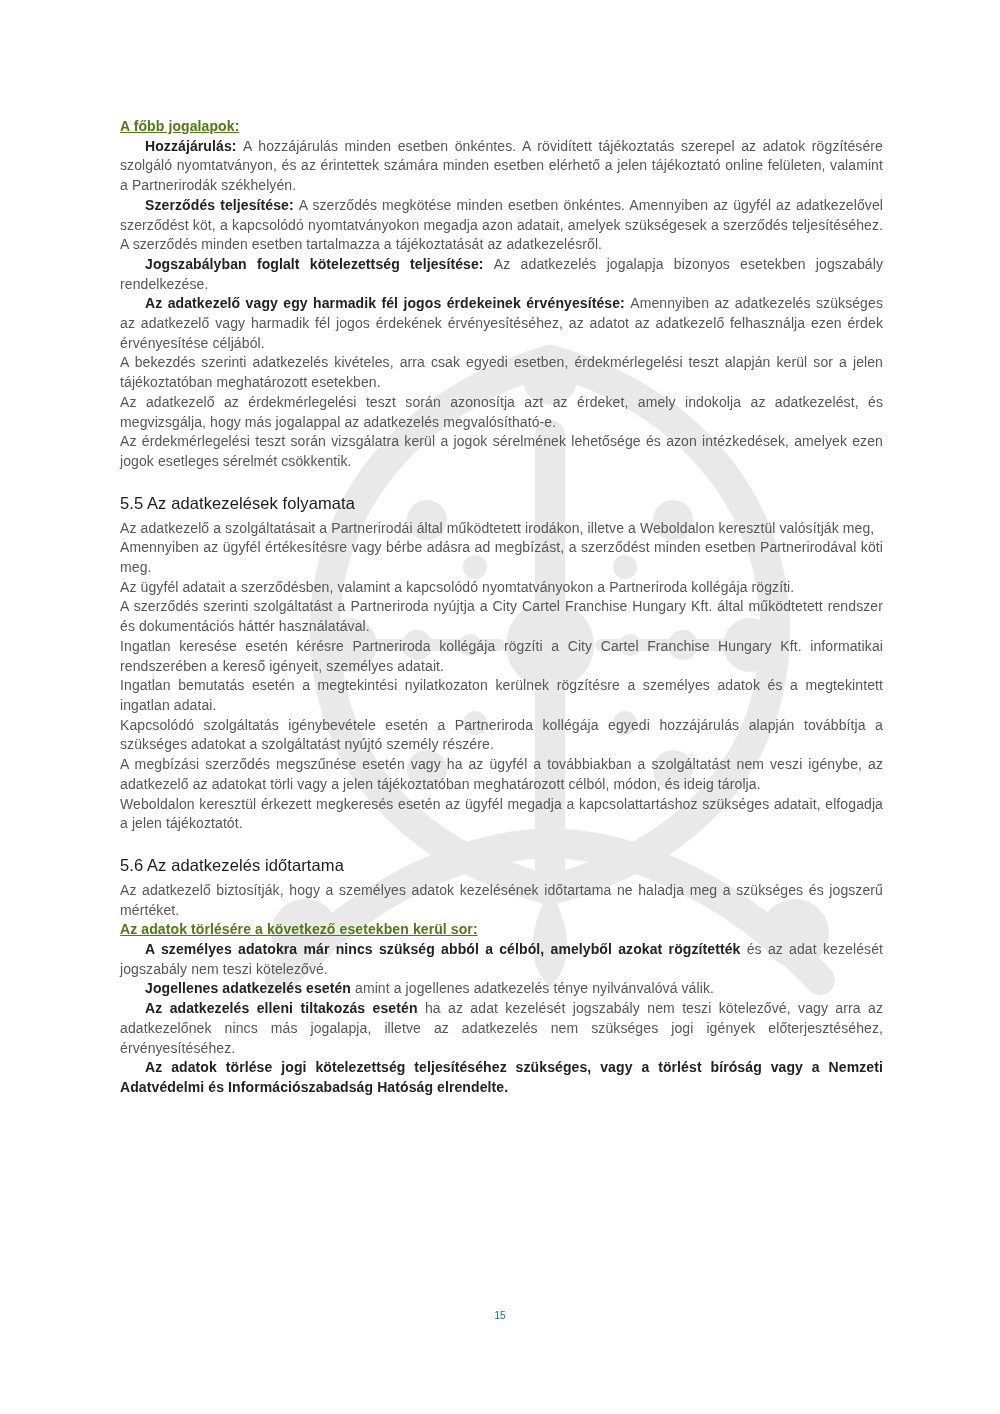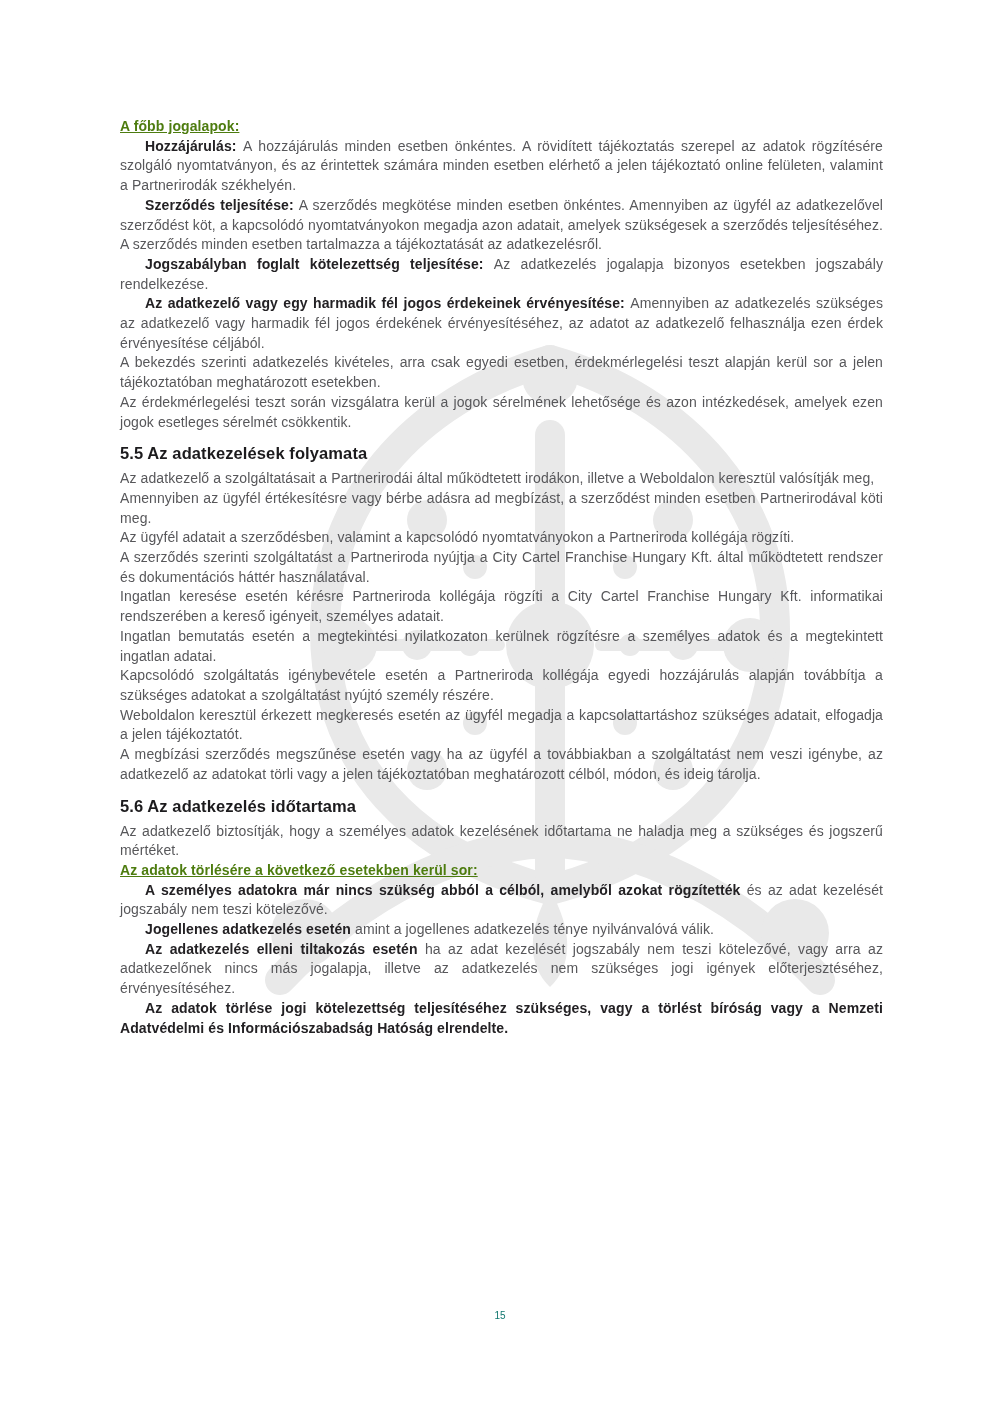--- a/index.html
+++ b/index.html
@@ -30,23 +30,23 @@
   .para { text-align: justify; }
   .doc b { color: #232124; font-weight: bold; padding-left: 25px; }
   .ul-head {
     font-weight: bold;
     color: #4d7c0f;
     text-decoration: underline;
   }
   .sec-head {
     font-size: 16.5px;
     line-height: 21px;
-    font-weight: bold;
+    font-weight: normal;
     color: #1c1b1d;
-    margin-top: 11px;
+    margin-top: 21px;
     margin-bottom: 5px;
     letter-spacing: 0.1px;
   }
   .page-num {
     position: absolute;
     left: 0; right: 0;
     top: 1310px;
     text-align: center;
     color: #0f766e;
     font-size: 10px;
@@ -97,32 +97,33 @@
   </svg>
 
   <main class="doc">
 
     <p class="ul-head">A főbb jogalapok:</p>
     <p class="para"><b>Hozzájárulás: </b><span>A hozzájárulás minden esetben önkéntes.  A rövidített tájékoztatás szerepel az adatok rögzítésére szolgáló nyomtatványon, és az érintettek számára minden esetben elérhető a jelen tájékoztató online felületen, valamint a Partnerirodák székhelyén.</span></p>
     <p class="para"><b>Szerződés teljesítése: </b><span>A szerződés megkötése minden esetben önkéntes. Amennyiben az ügyfél az adatkezelővel szerződést köt, a kapcsolódó nyomtatványokon megadja azon adatait, amelyek szükségesek a szerződés teljesítéséhez. A szerződés minden esetben tartalmazza a tájékoztatását az adatkezelésről.</span></p>
     <p class="para"><b>Jogszabályban foglalt kötelezettség teljesítése: </b><span>Az adatkezelés jogalapja bizonyos esetekben jogszabály rendelkezése.</span></p>
     <p class="para"><b>Az adatkezelő vagy egy harmadik fél jogos érdekeinek érvényesítése: </b><span>Amennyiben az adatkezelés szükséges az adatkezelő vagy harmadik fél jogos érdekének érvényesítéséhez, az adatot az adatkezelő felhasználja ezen érdek érvényesítése céljából.</span></p>
     <p class="para"><span>A bekezdés szerinti adatkezelés kivételes, arra csak egyedi esetben, érdekmérlegelési teszt alapján kerül sor a jelen tájékoztatóban meghatározott esetekben.</span></p>
+    <p class="para"><span>Az adatkezelő az érdekmérlegelési teszt során azonosítja azt az érdeket, amely indokolja az adatkezelést, és megvizsgálja, hogy más jogalappal az adatkezelés megvalósítható-e.</span></p>
     <p class="para"><span>Az érdekmérlegelési teszt során vizsgálatra kerül a jogok sérelmének lehetősége és azon intézkedések, amelyek ezen jogok esetleges sérelmét csökkentik.</span></p>
 
     <h2 class="sec-head">5.5 Az adatkezelések folyamata</h2>
     <p class="para"><span>Az adatkezelő a szolgáltatásait a Partnerirodái által működtetett irodákon, illetve a Weboldalon keresztül valósítják meg,</span></p>
     <p class="para"><span>Amennyiben az ügyfél értékesítésre vagy bérbe adásra ad megbízást, a szerződést minden esetben Partnerirodával köti meg.</span></p>
     <p class="para"><span>Az ügyfél adatait a szerződésben, valamint a kapcsolódó nyomtatványokon a Partneriroda kollégája rögzíti.</span></p>
     <p class="para"><span>A szerződés szerinti szolgáltatást a Partneriroda nyújtja a City Cartel Franchise Hungary Kft. által működtetett rendszer és dokumentációs háttér használatával.</span></p>
     <p class="para"><span>Ingatlan keresése esetén kérésre Partneriroda kollégája rögzíti a City Cartel Franchise Hungary Kft. informatikai rendszerében a kereső igényeit, személyes adatait.</span></p>
     <p class="para"><span>Ingatlan bemutatás esetén a megtekintési nyilatkozaton kerülnek rögzítésre a személyes adatok és a megtekintett ingatlan adatai.</span></p>
     <p class="para"><span>Kapcsolódó szolgáltatás igénybevétele esetén a Partneriroda kollégája egyedi hozzájárulás alapján továbbítja a szükséges adatokat a szolgáltatást nyújtó személy részére.</span></p>
+    <p class="para"><span>A megbízási szerződés megszűnése esetén vagy ha az ügyfél a továbbiakban a szolgáltatást nem veszi igénybe, az adatkezelő az adatokat törli vagy a jelen tájékoztatóban meghatározott célból, módon, és ideig tárolja.</span></p>
     <p class="para"><span>Weboldalon keresztül érkezett megkeresés esetén az ügyfél megadja a kapcsolattartáshoz szükséges adatait, elfogadja a jelen tájékoztatót.</span></p>
-    <p class="para"><span>A megbízási szerződés megszűnése esetén vagy ha az ügyfél a továbbiakban a szolgáltatást nem veszi igénybe, az adatkezelő az adatokat törli vagy a jelen tájékoztatóban meghatározott célból, módon, és ideig tárolja.</span></p>
 
     <h2 class="sec-head">5.6 Az adatkezelés időtartama</h2>
     <p class="para"><span>Az adatkezelő biztosítják, hogy a személyes adatok kezelésének időtartama ne haladja meg a szükséges és jogszerű mértéket.</span></p>
     <p class="ul-head">Az adatok törlésére a következő esetekben kerül sor:</p>
     <p class="para"><b>A személyes adatokra már nincs szükség abból a célból, amelyből azokat rögzítették</b><span> és az adat kezelését jogszabály nem teszi kötelezővé.</span></p>
     <p class="para"><b>Jogellenes adatkezelés esetén</b><span> amint a jogellenes adatkezelés ténye nyilvánvalóvá válik.</span></p>
     <p class="para"><b>Az adatkezelés elleni tiltakozás esetén</b><span> ha az adat kezelését jogszabály nem teszi kötelezővé, vagy arra az adatkezelőnek nincs más jogalapja, illetve az adatkezelés nem szükséges jogi igények előterjesztéséhez, érvényesítéséhez.</span></p>
     <p class="para"><b>Az adatok törlése jogi kötelezettség teljesítéséhez szükséges, vagy a törlést bíróság vagy a Nemzeti Adatvédelmi és Információszabadság Hatóság elrendelte.</b></p>
 
   </main>

